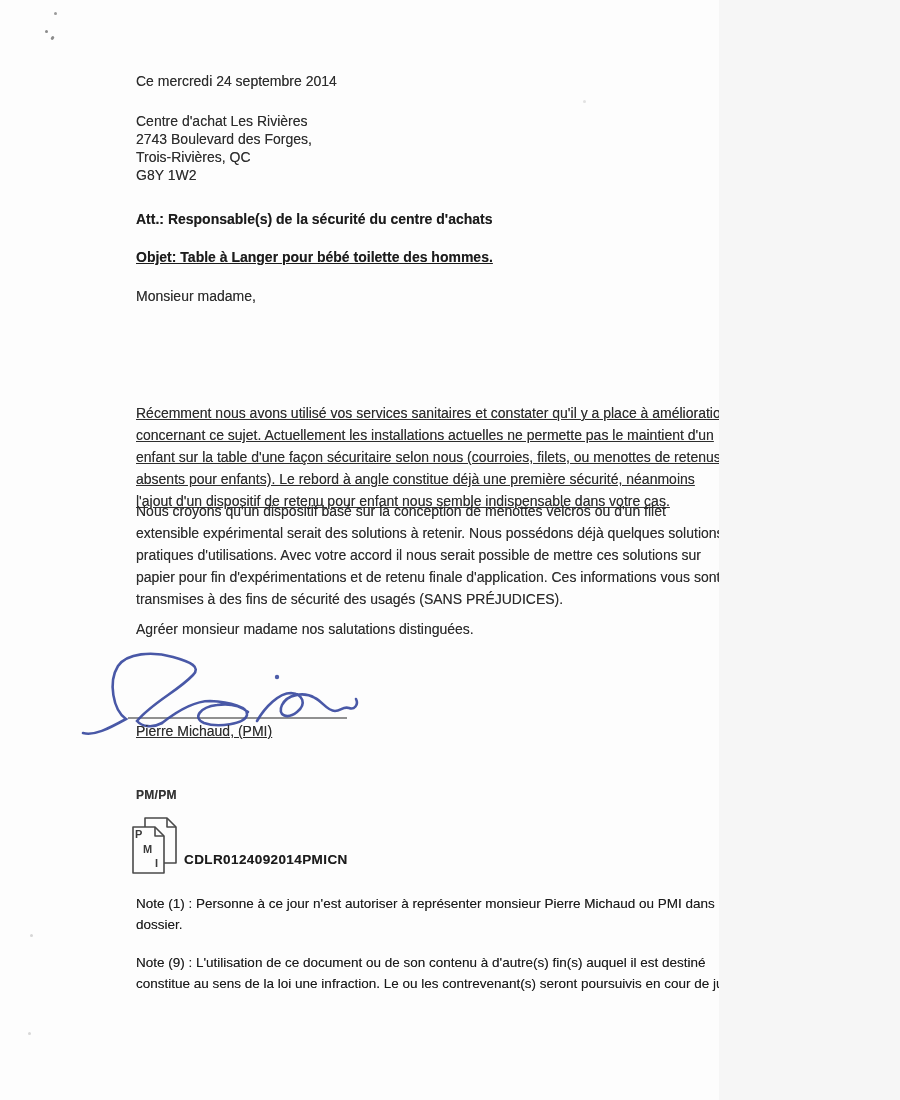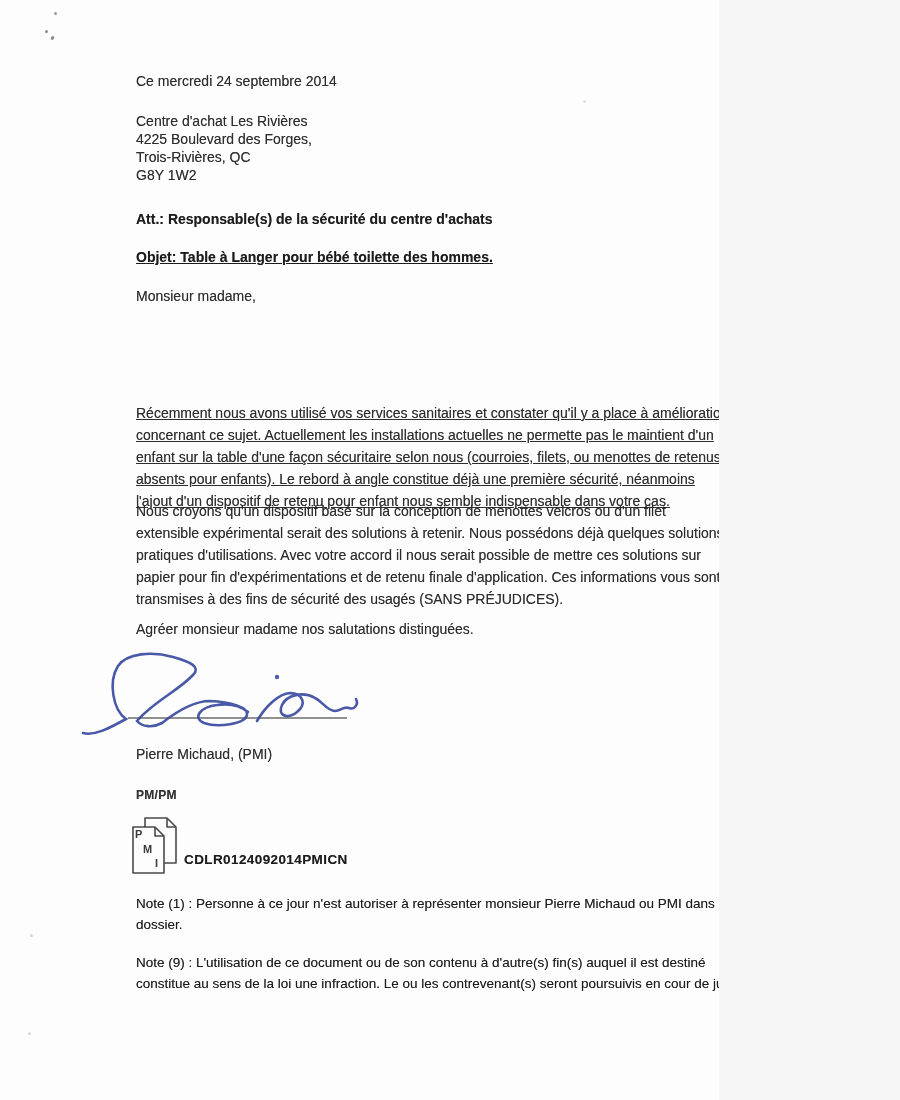--- a/index.html
+++ b/index.html
@@ -38,21 +38,21 @@
   <div class="speck s1"></div>
   <div class="speck s2"></div>
   <div class="speck s3"></div>
   <div class="speck s4"></div>
   <div class="speck s5"></div>
   <div class="speck s6"></div>
 
   <div class="block" style="top:70px;">Ce mercredi 24 septembre 2014</div>
 
   <div class="block address" style="top:112px;">Centre d'achat Les Rivières
-4225 Boulevard des Forges,
+2743 Boulevard des Forges,
 Trois-Rivières, QC
 G8Y 1W2</div>
 
   <div class="block bold" style="top:208px;">Att.: Responsable(s) de la sécurité du centre d'achats</div>
 
   <div class="block" style="top:285px;">Monsieur madame,</div>
 
   <div class="block bold underline" style="top:246px; width:auto; max-width:745px; display:inline-block;">Objet: Table à Langer pour bébé toilette des hommes.</div>
 
 
@@ -73,21 +73,21 @@
   <div class="sig-line"></div>
   <svg class="sig-svg" width="300" height="95" viewBox="0 0 300 95">
     <g fill="none" stroke="#3a4ba0" stroke-width="2.6" stroke-linecap="round" opacity="0.92">
       <path d="M3,83 C14,86 28,79 46,69 C33,60 28,32 38,16 C47,3 72,1 93,7 C111,12 121,17 113,25 C98,41 73,52 57,71 C62,77 73,78 82,73"></path>
       <path d="M82,73 C96,62 115,51 130,51 C150,52 169,57 167,65 C165,74 138,78 124,73 C112,68 120,57 137,55 C151,53 162,57 168,62"></path>
       <path d="M177,71 C185,57 199,43 211,43 C223,44 227,54 217,62 C207,70 197,65 202,55 C207,45 223,41 235,48 C243,52 247,61 255,61 C261,61 263,56 269,58 C274,60 279,55 276,49"></path>
     </g>
     <circle cx="197" cy="27" r="2.2" fill="#3a4ba0" opacity="0.9"></circle>
   </svg>
 
-  <div class="block" style="top:743px;">Pierre Michaud, (PMI)</div>
+  <div class="block" style="top:720px;text-decoration:underline;">Pierre Michaud, (PMI)</div>
 
   <div class="block initials" style="top:784px;">PM/PM</div>
 
   <svg class="logo-svg" width="48" height="57" viewBox="0 0 48 57">
     <g stroke="#4a4a4a" stroke-width="1.6" fill="#fdfdfd" stroke-linejoin="round">
       <path d="M14 1 H36 L45 10 V46 H14 Z"></path>
       <path d="M36 1 V10 H45" fill="none"></path>
       <path d="M2 10 H24 L33 19 V56 H2 Z"></path>
       <path d="M24 10 V19 H33" fill="none"></path>
     </g>

